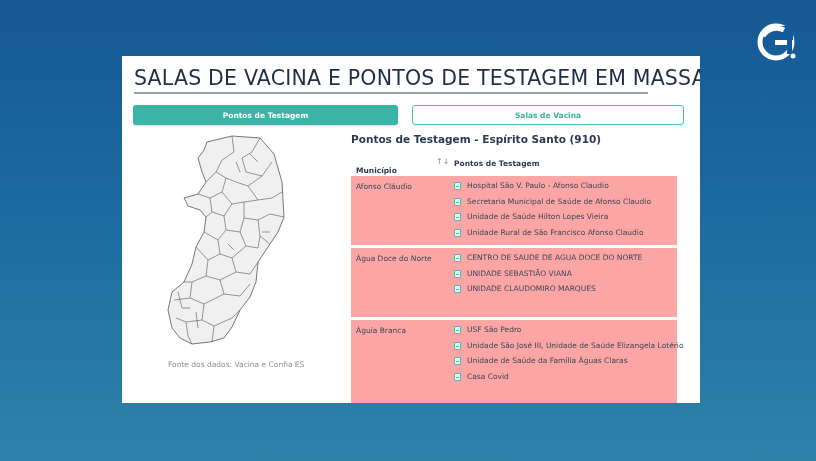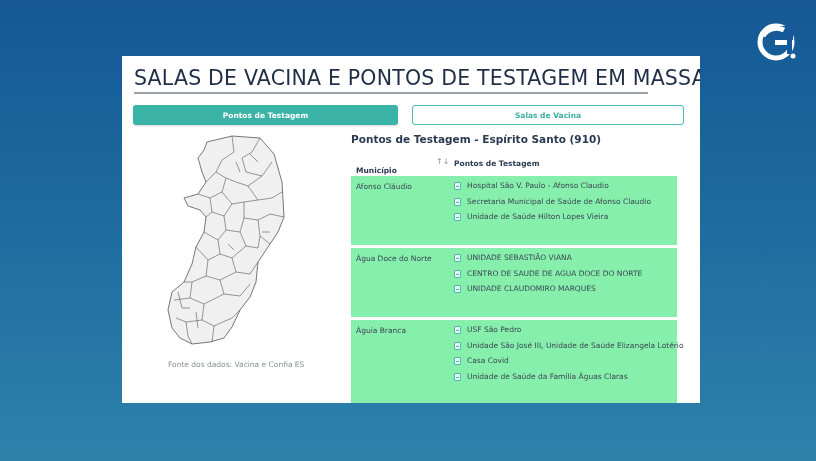--- a/index.html
+++ b/index.html
@@ -40,21 +40,21 @@
       position: absolute; left: 229px; top: 77px; font-size: 10.5px; font-weight: bold; color: #2a3a52; white-space: nowrap;
     }
     .thead {
       position: absolute; left: 229px; top: 99px; width: 326px; height: 20px;
       font-size: 7.5px; font-weight: bold; color: #2a3a52;
     }
     .thead .col1 { position: absolute; left: 5px; top: 4px; margin-top: 7px; }
     .thead .sort { position: absolute; left: 85px; top: 2px; font-size: 8px; color: #8a8f94; font-weight: normal; }
     .thead .col2 { position: absolute; left: 103px; top: 4px; }
     .group {
-      position: absolute; left: 229px; width: 326px; background: #86efac;
+      position: absolute; left: 229px; width: 326px; background: #fca5a5;
     }
     .group .muni { position: absolute; left: 5px; top: 6px; font-size: 7.5px; color: #3b4654; white-space: nowrap; }
     .group ul { list-style: none; position: absolute; left: 103px; top: 5px; }
     .group li { height: 15.7px; display: flex; align-items: flex-start; font-size: 7.5px; color: #3b4654; white-space: nowrap; }
     .doc-icon {
       display: inline-block; width: 7px; height: 8px; border: 1px solid #4cb9ae; border-radius: 1px;
       margin-right: 6px; margin-top: 1px; position: relative; background: #e8f6f4;
     }
     .doc-icon::after { content: ""; position: absolute; left: 1px; top: 3px; width: 3px; height: 1px; background: #4cb9ae; }
     .g1 { top: 120px; height: 72px; }
@@ -141,34 +141,38 @@
           <span>Hospital São V. Paulo - Afonso Claudio</span>
         </li>
       <li>
           <span class="doc-icon"></span>
           <span>Secretaria Municipal de Saúde de Afonso Claudio</span>
         </li>
       <li>
           <span class="doc-icon"></span>
           <span>Unidade de Saúde Hilton Lopes Vieira</span>
         </li>
+      <li>
+          <span class="doc-icon"></span>
+          <span>Unidade Rural de São Francisco Afonso Claudio</span>
+        </li>
     </ul>
   </div>
   <div class="g-sep" style="top:189px"></div>
 
   <div class="group g2">
     <span class="muni">Água Doce do Norte</span>
     <ul>
       <li>
           <span class="doc-icon"></span>
+          <span>CENTRO DE SAUDE DE AGUA DOCE DO NORTE</span>
+        </li>
+      <li>
+          <span class="doc-icon"></span>
           <span>UNIDADE SEBASTIÃO VIANA</span>
-        </li>
-      <li>
-          <span class="doc-icon"></span>
-          <span>CENTRO DE SAUDE DE AGUA DOCE DO NORTE</span>
         </li>
       <li>
           <span class="doc-icon"></span>
           <span>UNIDADE CLAUDOMIRO MARQUES</span>
         </li>
     </ul>
   </div>
   <div class="g-sep" style="top:261px"></div>
 
   <div class="group g3">
@@ -177,21 +181,21 @@
       <li>
           <span class="doc-icon"></span>
           <span>USF São Pedro</span>
         </li>
       <li>
           <span class="doc-icon"></span>
           <span>Unidade São José III, Unidade de Saúde Elizangela Lotério</span>
         </li>
       <li>
           <span class="doc-icon"></span>
+          <span>Unidade de Saúde da Família Águas Claras</span>
+        </li>
+      <li>
+          <span class="doc-icon"></span>
           <span>Casa Covid</span>
         </li>
-      <li>
-          <span class="doc-icon"></span>
-          <span>Unidade de Saúde da Família Águas Claras</span>
-        </li>
     </ul>
   </div>
 </div>
 
 </body></html>

